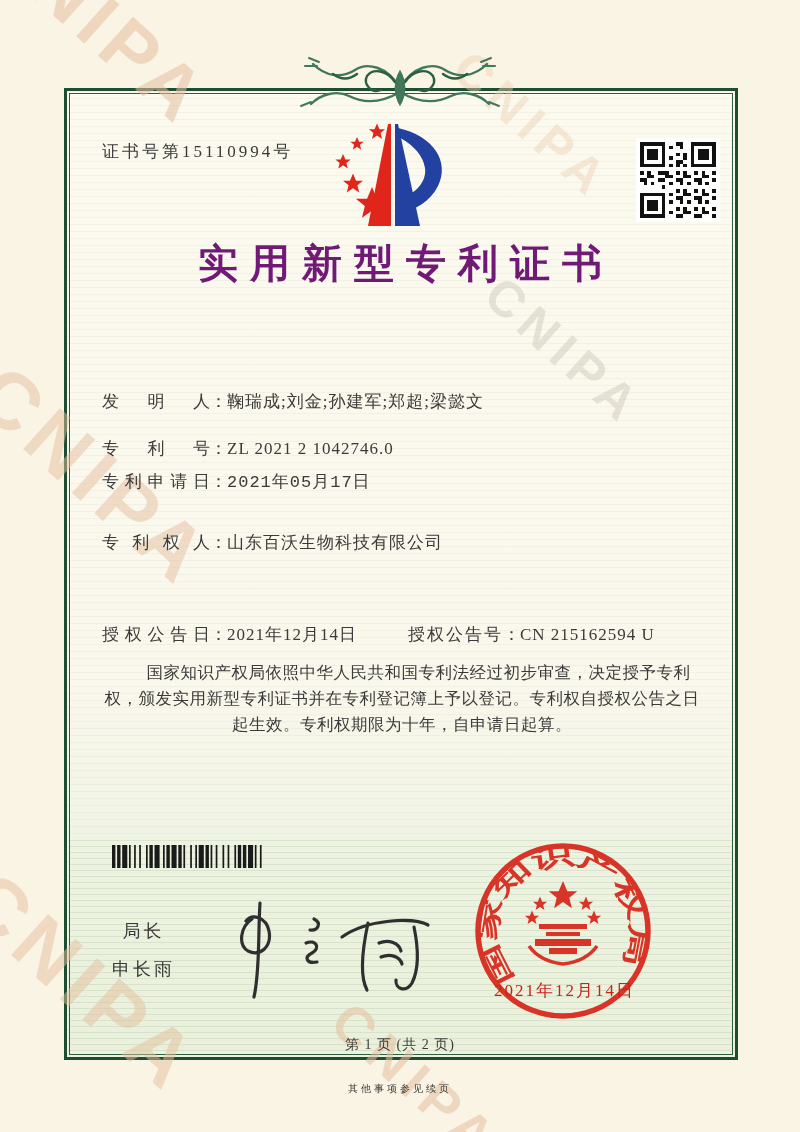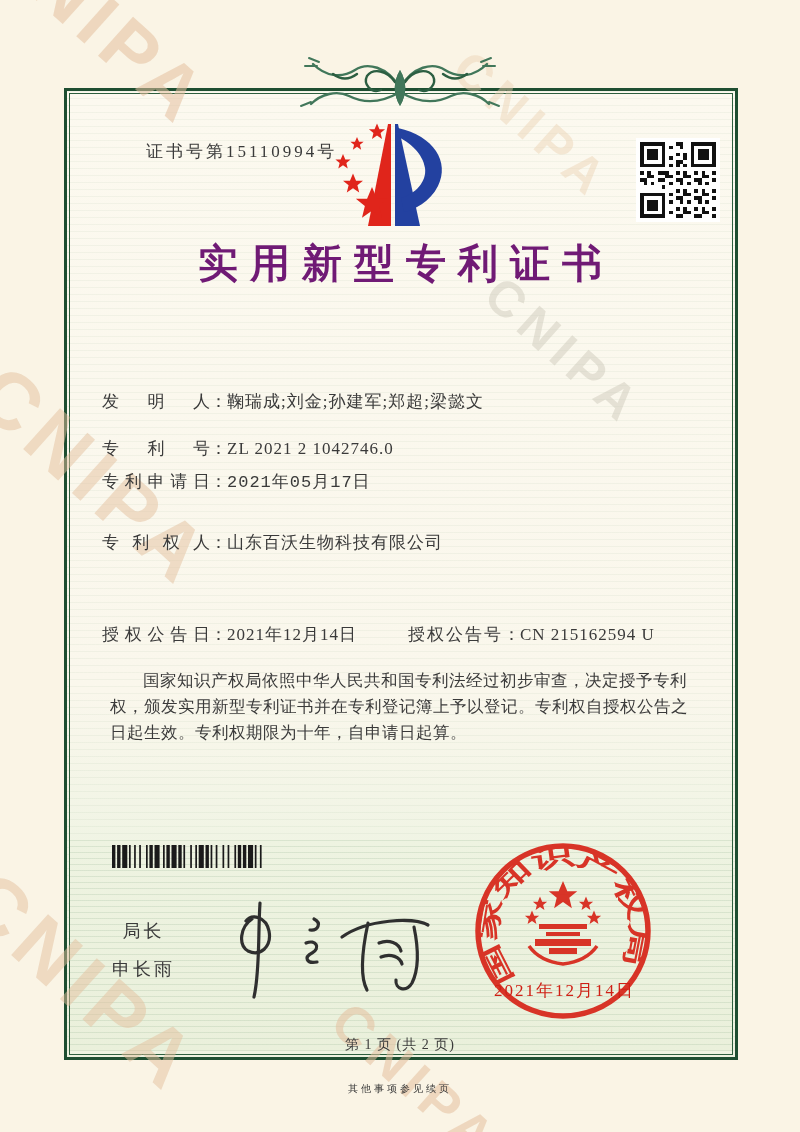--- a/index.html
+++ b/index.html
@@ -43,21 +43,21 @@
   }
   .wave-band{
     position:absolute;left:3px;right:3px;top:749px;height:211px;
     background:
       repeating-linear-gradient(180deg, rgba(92,140,98,0.14) 0px, rgba(92,140,98,0.14) 1px, rgba(0,0,0,0) 1px, rgba(0,0,0,0) 6px),
       linear-gradient(180deg,#eef3e1,#eaf0db);
   }
   
   .doc-number{
     position:absolute;left:102px;top:140px;
-    font-size:17px;letter-spacing:3px;z-index:3;margin-left:44px;
+    font-size:17px;letter-spacing:3px;z-index:3;
   }
   .logo{position:absolute;left:332px;top:120px;z-index:3;}
   .qr{
     position:absolute;left:636px;top:138px;width:76px;height:76px;
     background:#ffffff;padding:4px;z-index:3;
   }
   .ornament{position:absolute;left:293px;top:50px;z-index:4;}
   .cert-title{
     position:absolute;left:0;right:0;top:236px;
     text-align:center;font-size:40px;font-weight:bold;
@@ -75,21 +75,21 @@
   .row1{top:342px;} .row2{top:389px;} .row3{top:436px;}
   .row4{top:470px;font-family:Liberation Mono, monospace;} .row5{top:530px;} .row6{top:574px;} .row7{top:622px;}
   .addr-value{display:inline-block;width:458px;letter-spacing:1px;}
   .grant-no-pair{position:absolute;left:306px;top:0;white-space:nowrap;}
   .label-plain{letter-spacing:2px;}
   
   .body-text{
     position:absolute;left:102px;top:660px;width:600px;z-index:3;
     font-size:16.5px;line-height:26.2px;letter-spacing:.5px;
   }
-  .body-text p{margin:8px;text-indent:2em;}
+  .body-text p{margin:0;text-indent:2em;text-align:center;}
   
   .barcode{position:absolute;left:112px;top:845px;z-index:3;}
   .signer{position:absolute;left:112px;top:912px;z-index:3;font-size:18px;letter-spacing:3px;line-height:38px;text-align:center;}
   .signature{position:absolute;left:222px;top:893px;z-index:4;}
   .seal{position:absolute;left:474px;top:842px;z-index:3;opacity:.93;}
   .seal-date{
     position:absolute;left:494px;top:979px;z-index:5;
     font-size:17px;letter-spacing:2px;color:#cf2015;white-space:nowrap;
   }
   .page-info{

